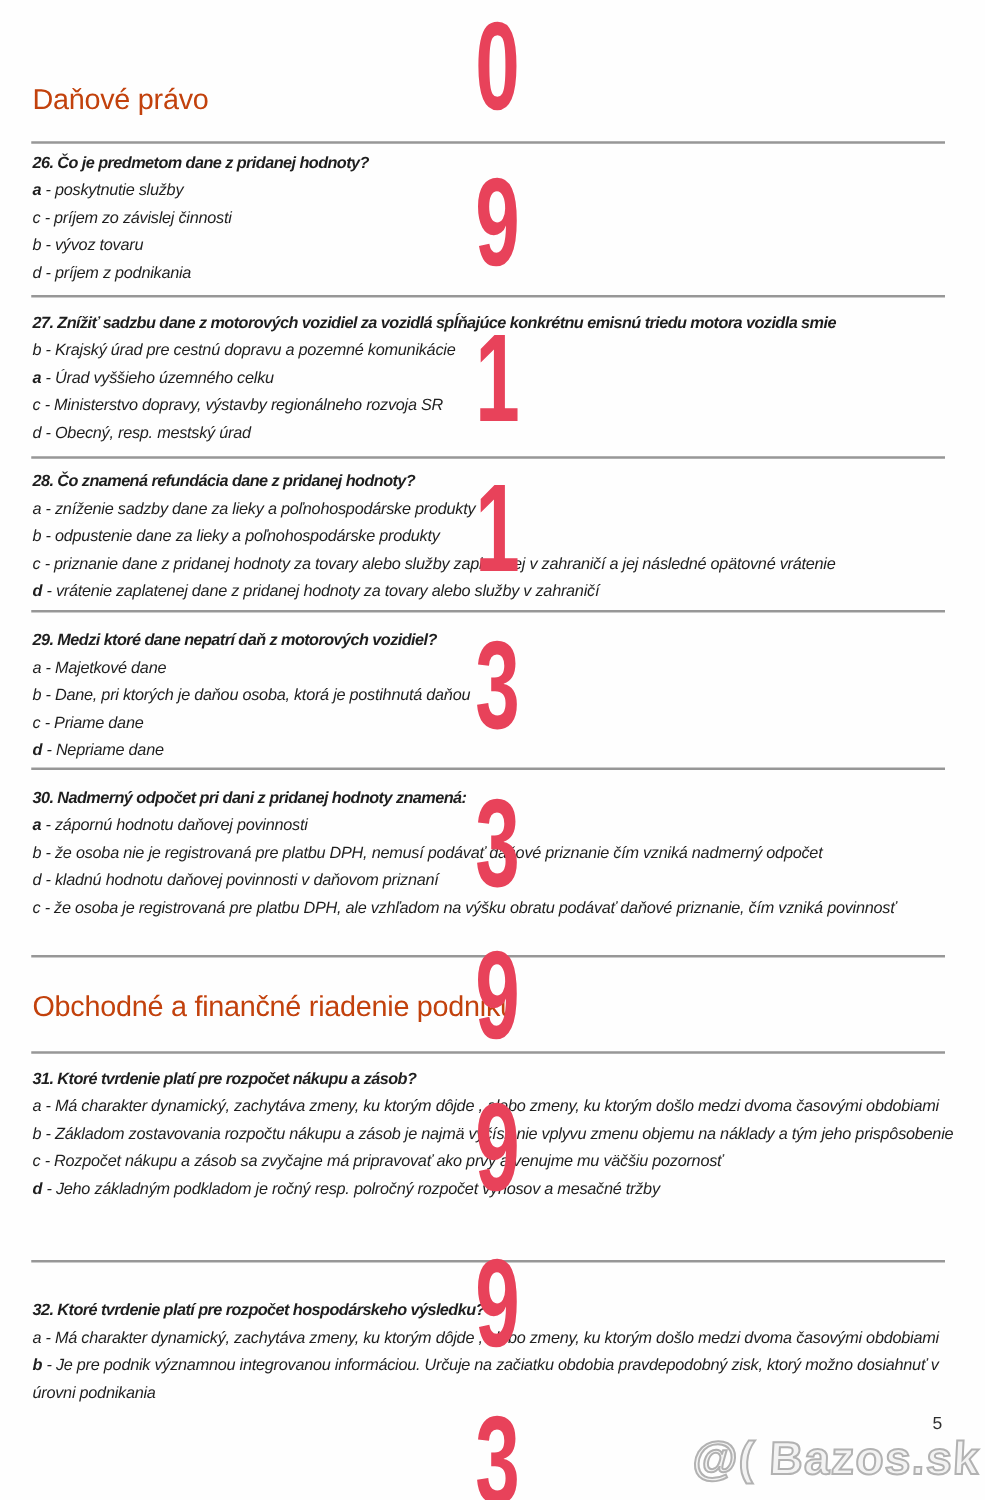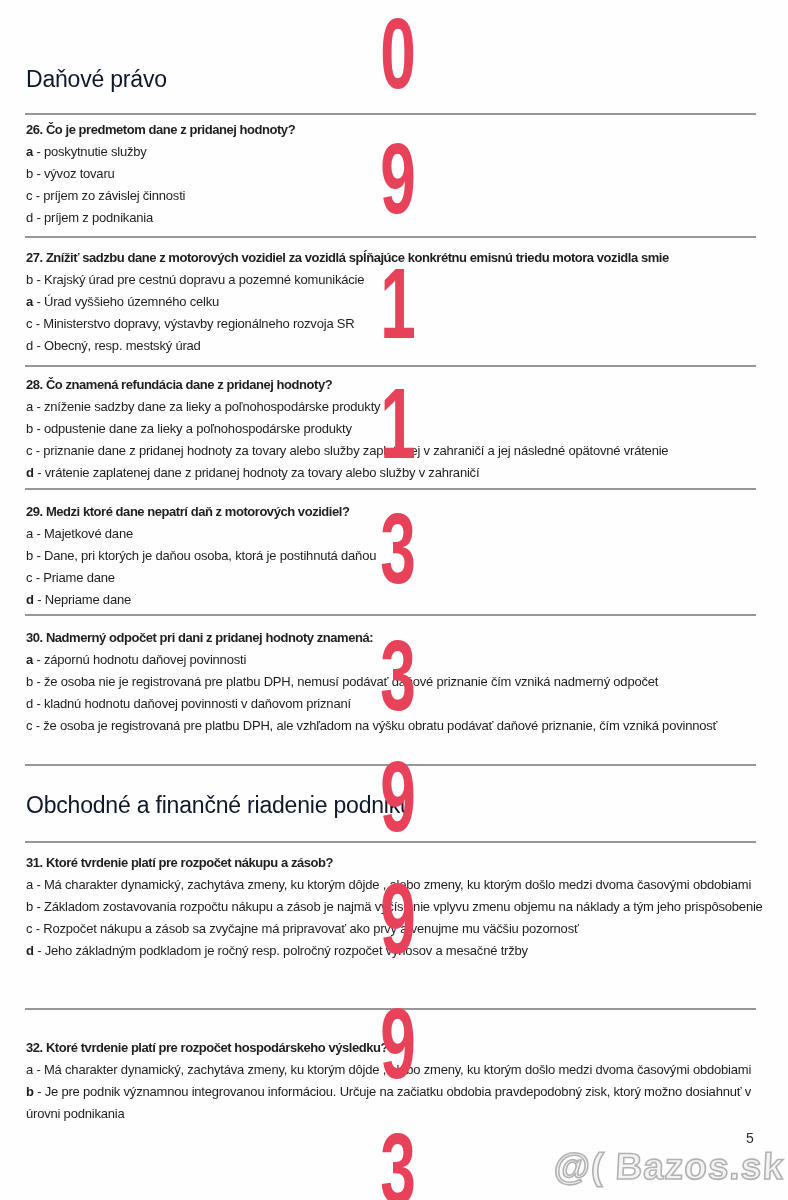--- a/index.html
+++ b/index.html
@@ -2,25 +2,25 @@
 <html><head>
 <meta charset="utf-8">
 <style>
   html,body{margin:0;padding:0;background:#ffffff;}
   .page{
     position:relative;width:788px;height:1200px;margin:0 auto;
     background:#fefefe;overflow:hidden;
     font-family:"Liberation Sans",sans-serif;color:#1e1e1e;
   }
   .section-title{
-    position:absolute;left:26px;font-size:23px;font-weight:400;color:#0f172a;
+    position:absolute;left:26px;font-size:23px;font-weight:400;color:#c2410c;
     letter-spacing:-0.2px;white-space:nowrap;
   }
   .sep{position:absolute;left:25px;width:731px;height:2px;background:#979797;}
-  .q{position:absolute;left:26px;width:748px;font-size:13px;line-height:22px;letter-spacing:-0.2px;}
+  .q{position:absolute;left:26px;width:748px;font-size:13px;line-height:22px;letter-spacing:-0.2px;font-style:italic;}
   .q .hdr{font-weight:700;letter-spacing:-0.45px;}
   .ans{}
   .ltr{}
   .bold{font-weight:700;}
   .digit{
     position:absolute;left:366px;width:64px;text-align:center;
     font-size:100px;line-height:100px;font-weight:700;color:#e8425a;
     transform:scaleX(0.64);transform-origin:center top;pointer-events:none;
   }
   .pagenum{position:absolute;top:1130px;left:746px;font-size:14px;color:#2e2e2e;}
@@ -45,22 +45,22 @@
   <div class="sep" style="top:365px;"></div>
   <div class="sep" style="top:488px;"></div>
   <div class="sep" style="top:614px;"></div>
   <div class="sep" style="top:764px;"></div>
   <div class="sep" style="top:841px;"></div>
   <div class="sep" style="top:1008px;"></div>
 
   <div class="q" style="top:119px;">
     <div class="hdr">26. Čo je predmetom dane z pridanej hodnoty?</div>
     <div class="ans"><span class="ltr bold">a</span><span> - poskytnutie služby</span></div>
+    <div class="ans"><span class="ltr">c</span><span> - príjem zo závislej činnosti</span></div>
     <div class="ans"><span class="ltr">b</span><span> - vývoz tovaru</span></div>
-    <div class="ans"><span class="ltr">c</span><span> - príjem zo závislej činnosti</span></div>
     <div class="ans"><span class="ltr">d</span><span> - príjem z podnikania</span></div>
   </div>
 
   <div class="q" style="top:247px;">
     <div class="hdr">27. Znížiť sadzbu dane z motorových vozidiel za vozidlá spĺňajúce konkrétnu emisnú triedu motora vozidla smie</div>
     <div class="ans"><span class="ltr">b</span><span> - Krajský úrad pre cestnú dopravu a pozemné komunikácie</span></div>
     <div class="ans"><span class="ltr bold">a</span><span> - Úrad vyššieho územného celku</span></div>
     <div class="ans"><span class="ltr">c</span><span> - Ministerstvo dopravy, výstavby regionálneho rozvoja SR</span></div>
     <div class="ans"><span class="ltr">d</span><span> - Obecný, resp. mestský úrad</span></div>
   </div>

